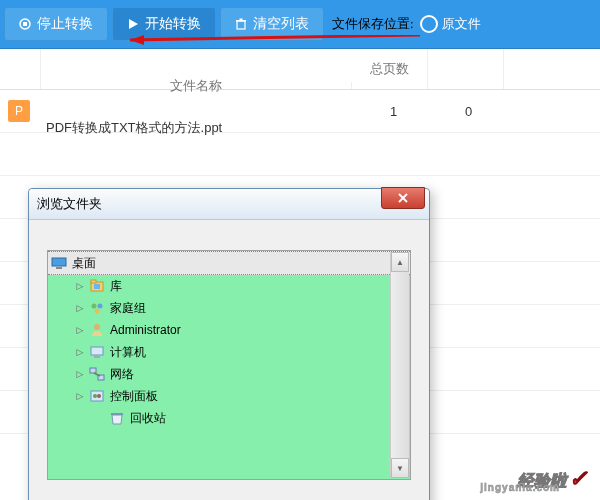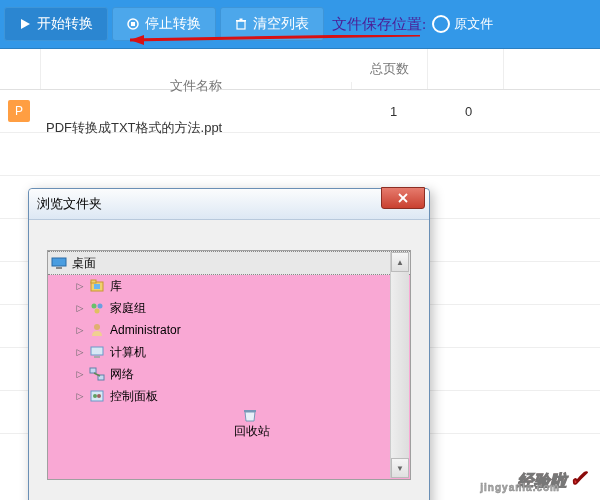--- a/index.html
+++ b/index.html
@@ -37,23 +37,23 @@
     }
     .btn.primary {
       background: #2b86d1;
     }
     .btn .icon {
       margin-right: 6px;
       display: inline-flex;
       align-items: center;
     }
     .save-label {
-      color: #4c1d95;
+      color: #000000;
       margin-left: 6px;
-      font-size: 15px;
+      font-size: 13px;
       font-family: Liberation Serif, serif;
     }
     .radio-wrap {
       display: inline-flex;
       align-items: flex-end;
       margin-left: 6px;
       color: #fff;
     }
     .radio {
       width: 14px;
@@ -159,21 +159,21 @@
       justify-content: center;
       color: #fff;
       font-size: 10px;
       cursor: pointer;
     }
     .dlg-body {
       padding: 30px 18px 10px 18px;
     }
     .tree-box {
       border: 1px solid #a0a0a0;
-      background: #f9a8d4;
+      background: #86efac;
       height: 228px;
       overflow-y: auto;
       position: relative;
     }
     .tree-box::-webkit-scrollbar {
       width: 18px;
       background: #f0f0f0;
     }
     .tree-box::-webkit-scrollbar-thumb {
       background: #c8c8c8;
@@ -205,21 +205,21 @@
     }
     .tree-icon {
       width: 18px;
       height: 16px;
       display: inline-flex;
       align-items: center;
       justify-content: center;
       margin-right: 4px;
     }
     .indent1 { padding-left: 26px; }
-    .indent2 { padding-left: 46px; flex-direction: column; }
+    .indent2 { padding-left: 46px; }
     .watermark {
       position: absolute;
       bottom: 8px;
       right: 12px;
       font-size: 16px;
       font-weight: bold;
       font-style: italic;
       color: #fff;
       -webkit-text-stroke: 1px #555;
       letter-spacing: 0.5px;
@@ -259,36 +259,36 @@
       justify-content: center;
       font-size: 8px;
       color: #666;
     }
     .scroll-track { flex: 1; }
   </style>
 </head>
 <body>
 
 <div class="toolbar">
-  <div class="btn primary">
-    <span class="icon">
-      <svg width="12" height="12" viewBox="0 0 12 12">
-          <polygon points="2,1 11,6 2,11" fill="#fff"></polygon>
-        </svg>
-    </span>
-    <span>开始转换</span>
-  </div>
   <div class="btn">
     <span class="icon">
       <svg width="12" height="12" viewBox="0 0 12 12">
           <circle cx="6" cy="6" r="5" fill="none" stroke="#fff" stroke-width="1.5"></circle>
           <rect x="4" y="4" width="4" height="4" fill="#fff"></rect>
         </svg>
     </span>
     <span>停止转换</span>
+  </div>
+  <div class="btn primary">
+    <span class="icon">
+      <svg width="12" height="12" viewBox="0 0 12 12">
+          <polygon points="2,1 11,6 2,11" fill="#fff"></polygon>
+        </svg>
+    </span>
+    <span>开始转换</span>
   </div>
   <div class="btn">
     <span class="icon">
       <svg width="12" height="12" viewBox="0 0 12 12">
           <rect x="2" y="3" width="8" height="8" fill="none" stroke="#fff" stroke-width="1.2"></rect>
           <rect x="1" y="2" width="10" height="1.5" fill="#fff"></rect>
           <rect x="4.5" y="0.5" width="3" height="1.5" fill="#fff"></rect>
         </svg>
     </span>
     <span>清空列表</span>

